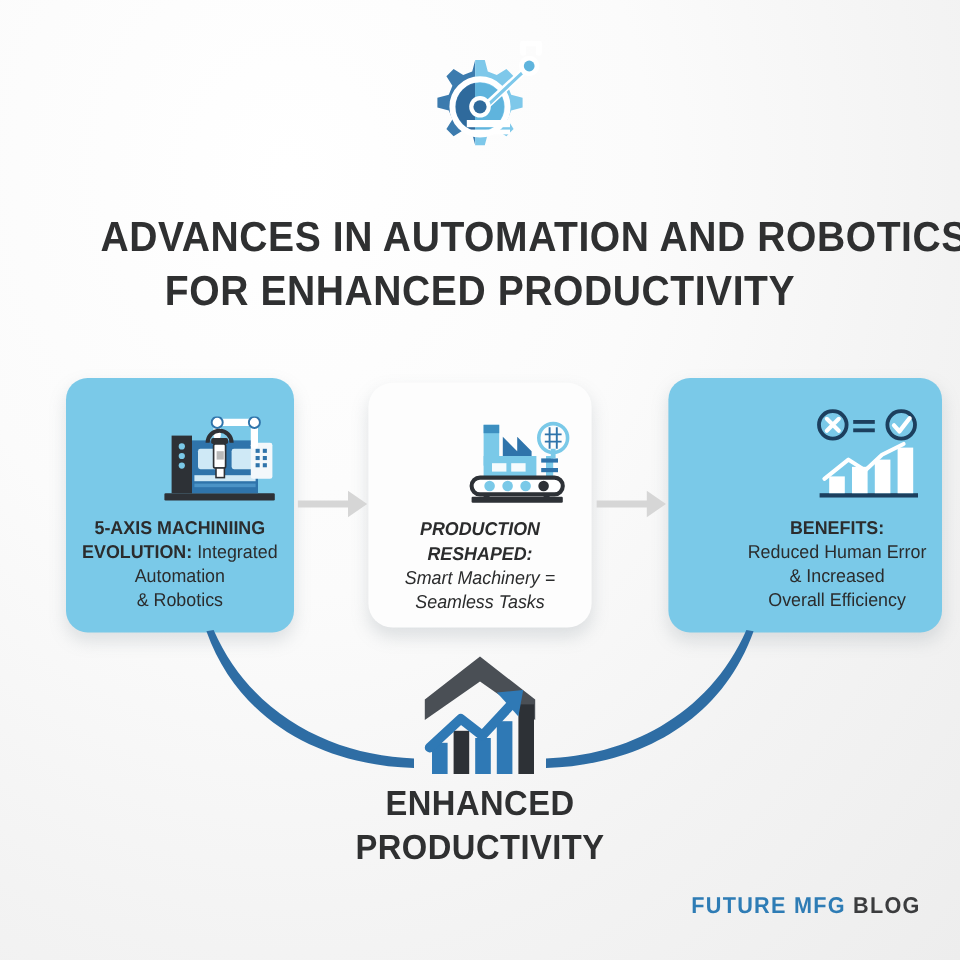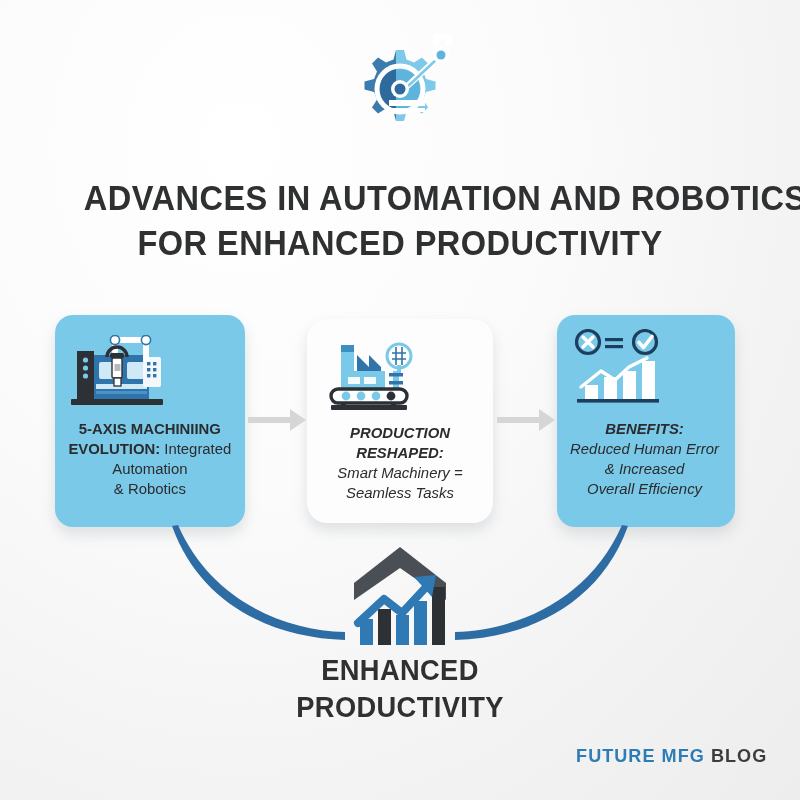--- a/index.html
+++ b/index.html
@@ -34,29 +34,29 @@
   .title .t-line{display:block;white-space:nowrap;}
 
   
   .cards{
     position:absolute;left:0;top:315px;width:800px;height:212px;
   }
   .card{
     position:absolute;top:0;height:212px;
     border-radius:18px;
     box-sizing:border-box;
-    padding:14px 10px 10px 10px;
-    display:flex;flex-direction:column;align-items:flex-start;
+    padding:26px 10px 10px 10px;
+    display:flex;flex-direction:column;align-items:flex-end;
     box-shadow:0 7px 14px rgba(120,130,140,0.22);
   }
   .card.blue{background:#7ac9e8;}
   .card.white{background:#fdfdfd;}
   #card1{left:55px;width:190px;}
   #card2{left:307px;width:186px;height:204px;top:4px;border-radius:20px;font-style:italic;}
-  #card3{left:557px;width:178px;font-style:italic;}
+  #card3{left:557px;width:228px;}
 
   .card-icon{height:78px;display:flex;align-items:flex-end;justify-content:center;}
   .card-text{
     margin-top:12px;
     text-align:center;
     color:#2b2c2d;
     font-family:"Liberation Sans Narrow","Liberation Sans",sans-serif;
     font-size:15.5px;
     line-height:1.30;
     transform:scaleX(0.96);

